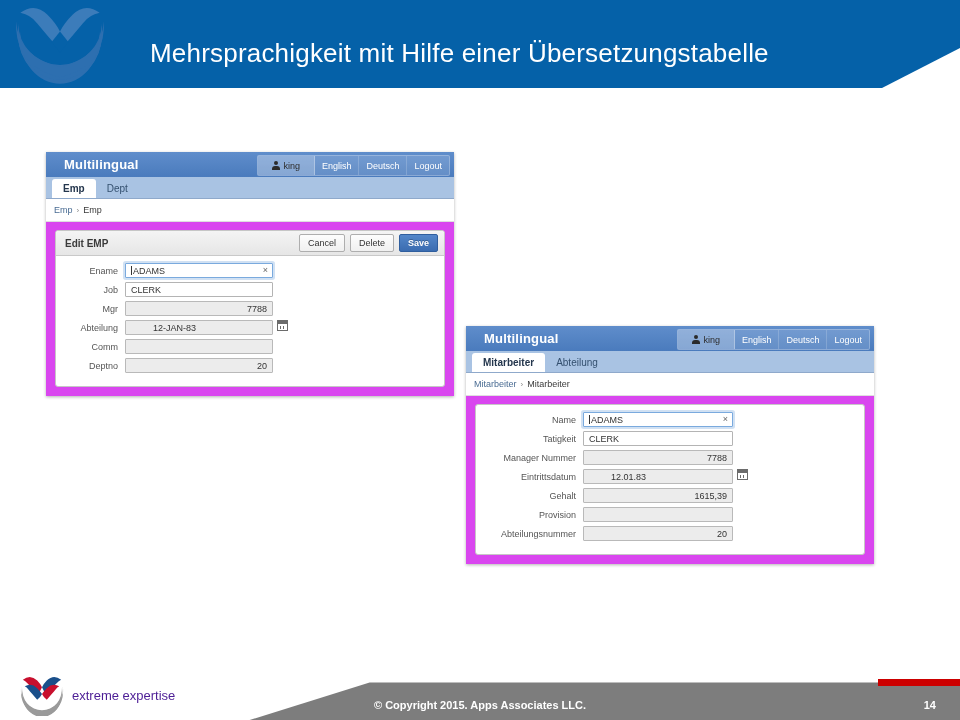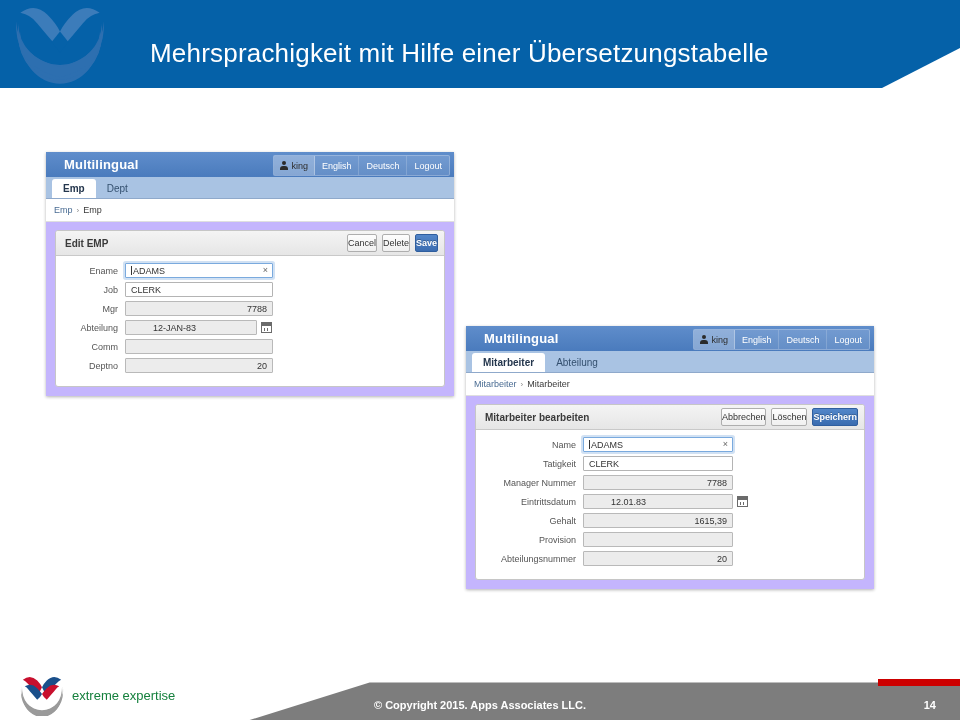--- a/index.html
+++ b/index.html
@@ -79,21 +79,21 @@
     display: flex;
     align-items: stretch;
     height: 19px;
     background: rgba(255,255,255,0.14);
     border: 1px solid rgba(255,255,255,0.25);
     border-radius: 2px;
   }
   .app-nav-user {
     display: flex;
     align-items: center;
-    padding: 0 6px;
+    padding: 0 14px;
     background: rgba(255,255,255,0.22);
     border-right: 1px solid rgba(255,255,255,0.30);
   }
   .user-icon {
     width: 8px; height: 9px;
     margin-right: 3px;
     position: relative;
     flex: none;
   }
   .user-icon::before {
@@ -158,21 +158,21 @@
     padding-left: 8px;
     font-size: 9px;
     color: #4a6c93;
     background: #ffffff;
     border-bottom: 1px solid #dfdfdf;
   }
   .crumb-sep { margin: 0 4px; color: #8a8a8a; font-size: 8px; }
   .crumb-cur { color: #3a3a3a; }
 
   .app-body {
-    background: #c4b5fd;
+    background: #d946ef;
     padding: 8px 9px 9px 9px;
   }
 
   
   .panel {
     border: 1px solid #c6c6c6;
     border-radius: 3px;
     background: #ffffff;
   }
   .panel-head {
@@ -186,21 +186,21 @@
   }
   .panel-title {
     font-size: 10px;
     font-weight: bold;
     color: #3a3a3a;
     flex: 1;
     white-space: nowrap;
   }
   .btn {
     height: 16px;
-    padding: 0 0;
+    padding: 0 8px;
     margin-left: 5px;
     font-size: 9px;
     border-radius: 2px;
     display: flex;
     align-items: center;
     white-space: nowrap;
   }
   .btn-plain {
     background: linear-gradient(#fdfdfd, #f0f0f0);
     border: 1px solid #aeaeae;
@@ -225,21 +225,20 @@
     font-size: 9px;
     color: #555555;
     text-align: right;
     padding-right: 7px;
     white-space: nowrap;
     flex: none;
   }
   .fctl {
     position: relative;
     display: flex;
-    align-items: center;
     flex: none;
   }
   .finput {
     height: 15px;
     border: 1px solid #b4b4b4;
     background: #ffffff;
     display: flex;
     align-items: center;
     padding: 0 5px;
     font-size: 9px;
@@ -336,21 +335,21 @@
   .logo-text { margin-left: 6px; line-height: 1; }
   .logo-main {
     font-size: 26px;
     font-weight: bold;
     color: #1a4f8a;
     letter-spacing: -0.6px;
     white-space: nowrap;
   }
   .logo-sub {
     font-size: 13px;
-    color: #15803d;
+    color: #4c1d95;
     text-align: right;
     margin-top: 2px;
     white-space: nowrap;
   }
 </style>
 </head>
 <body>
 
 <div class="banner">
   <div class="banner-watermark">
@@ -426,21 +425,21 @@
             <div class="flabel" style="width: 62px;">Mgr</div>
             <div class="fctl">
               <div class="finput readonly num" style="width: 148px;">
                 <span class="fval">7788</span>
               </div>
             </div>
           </div>
           <div class="frow">
             <div class="flabel" style="width: 62px;">Abteilung</div>
             <div class="fctl">
-              <div class="finput readonly" style="width: 132px;">
+              <div class="finput readonly" style="width: 148px;">
                 <span class="fval">12-JAN-83</span>
               </div>
               <span class="cal-icon"></span>
             </div>
           </div>
           <div class="frow">
             <div class="flabel" style="width: 62px;">Comm</div>
             <div class="fctl">
               <div class="finput readonly" style="width: 148px;">
                 <span class="fval"></span>
@@ -481,26 +480,20 @@
   </div>
 
   <div class="app-breadcrumb">
     <span>Mitarbeiter</span>
     <span class="crumb-sep">›</span>
     <span class="crumb-cur">Mitarbeiter</span>
   </div>
 
   <div class="app-body">
     <div class="panel">
-      <div class="panel-head">
-        <div class="panel-title">Mitarbeiter bearbeiten</div>
-        <div class="btn btn-plain">Abbrechen</div>
-        <div class="btn btn-plain">Löschen</div>
-        <div class="btn btn-primary">Speichern</div>
-      </div>
       <div class="panel-body" id="fields-de">
           <div class="frow">
             <div class="flabel" style="width: 100px;">Name</div>
             <div class="fctl">
               <div class="finput focused" style="width: 150px;">
                 <span class="caret"></span>
                 <span class="fval">ADAMS</span>
                 <span class="clear-x">×</span>
               </div>
             </div>

